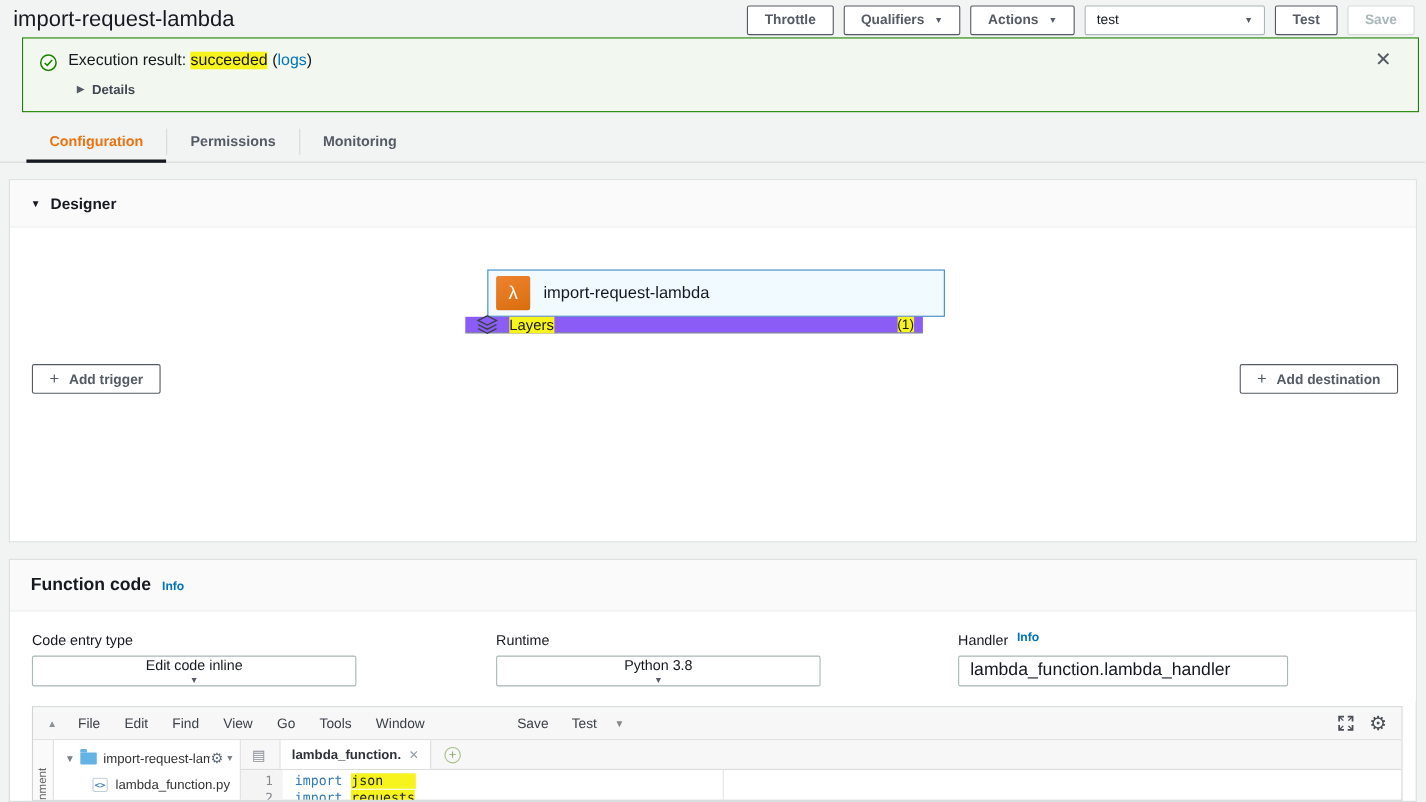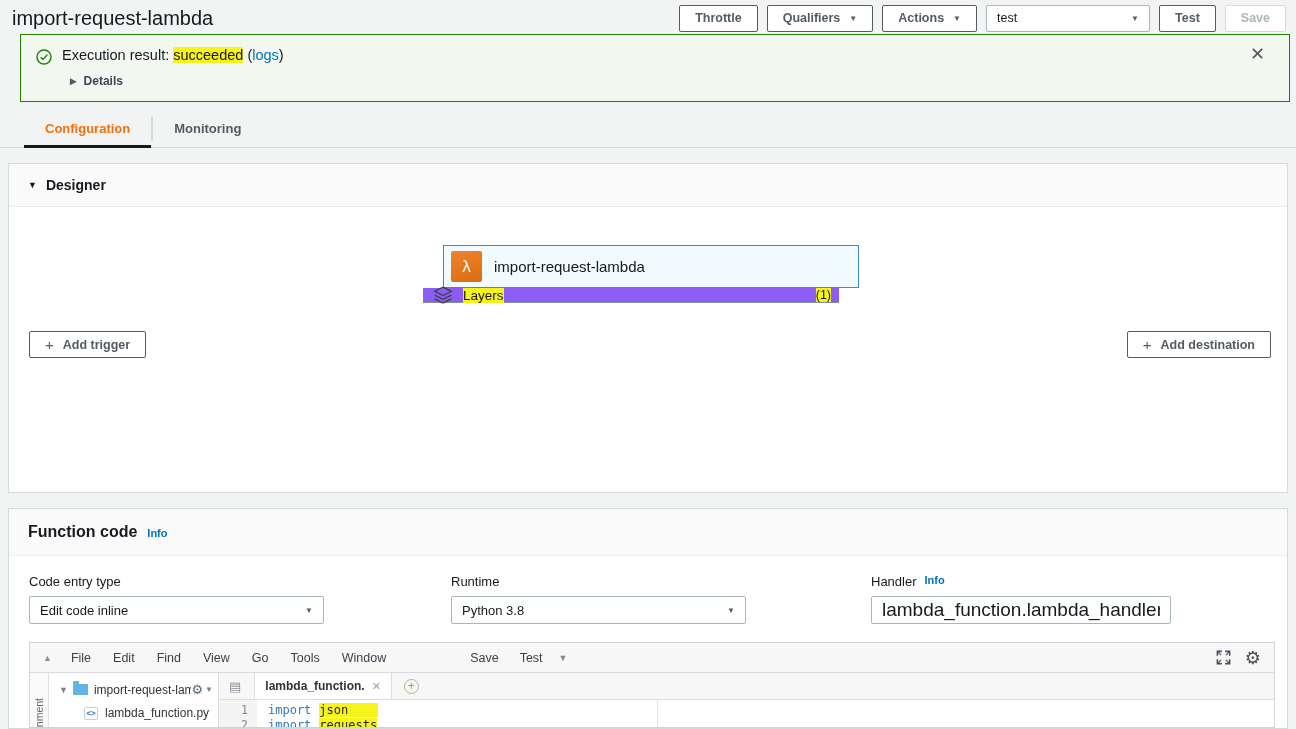--- a/index.html
+++ b/index.html
@@ -73,23 +73,23 @@
     display:flex; align-items:baseline; gap:10px; }
   .fc-title { font-size:16px; font-weight:bold; }
   .info-link { font-size:11px; font-weight:bold; color:#0073bb; cursor:pointer; }
   .fc-form { display:flex; padding:18px 20px 14px; background:#fff; }
   .field { display:flex; flex-direction:column; }
   .f1 { width:295px; } .f2 { width:295px; margin-left:127px; } .f3 { width:300px; margin-left:125px; }
   .field-label { font-size:13px; color:#16191f; margin-bottom:7px; display:flex;
     gap:8px; align-items:flex-start; }
   .select-box { height:28px; border:1px solid #aab7b8; border-radius:2px; background:#fff;
     display:flex; align-items:center; justify-content:space-between; padding:0 10px;
-    font-size:13px; cursor:pointer; }
+    font-size:13px; cursor:pointer;flex-direction:column; }
   .text-input { height:28px; border:1px solid #aab7b8; border-radius:2px; padding:0 10px;
-    font-size:19px; color:#16191f; font-family:"Liberation Sans",sans-serif; }
+    font-size:16px; color:#16191f; font-family:"Liberation Sans",sans-serif; }
 
   
   .editor { margin:4px 12px 0 20px; border:1px solid #d0d4d8; height:86px; overflow:hidden;
     display:flex; flex-direction:column; background:#fff; }
   .menubar { height:30px; background:#f7f7f8; border-bottom:1px solid #dcdcdc; display:flex;
     align-items:center; padding:0 13px; font-size:12.5px; color:#3c4047; flex-shrink:0; }
   .collapse-up { font-size:9px; color:#8a9097; margin-right:19px; cursor:pointer; }
   .menu-item { margin-right:22px; cursor:pointer; }
   .mb-save { margin-left:62px; cursor:pointer; }
   .mb-test { margin-left:21px; cursor:pointer; }
@@ -187,20 +187,23 @@
     <span>Details</span>
   </div>
   <span class="banner-close">✕</span>
 </div>
 
 <div class="tabbar-page">
   <div class="ptab active">
     <span>Configuration</span>
   </div>
   <div class="ptab-div"></div>
+  <div class="ptab">
+    <span>Permissions</span>
+  </div>
   <div class="ptab-div"></div>
   <div class="ptab">
     <span>Monitoring</span>
   </div>
 </div>
 
 <section class="panel">
   <div class="panel-header">
     <span class="collapse-caret">▼</span>
     <span>Designer</span>

